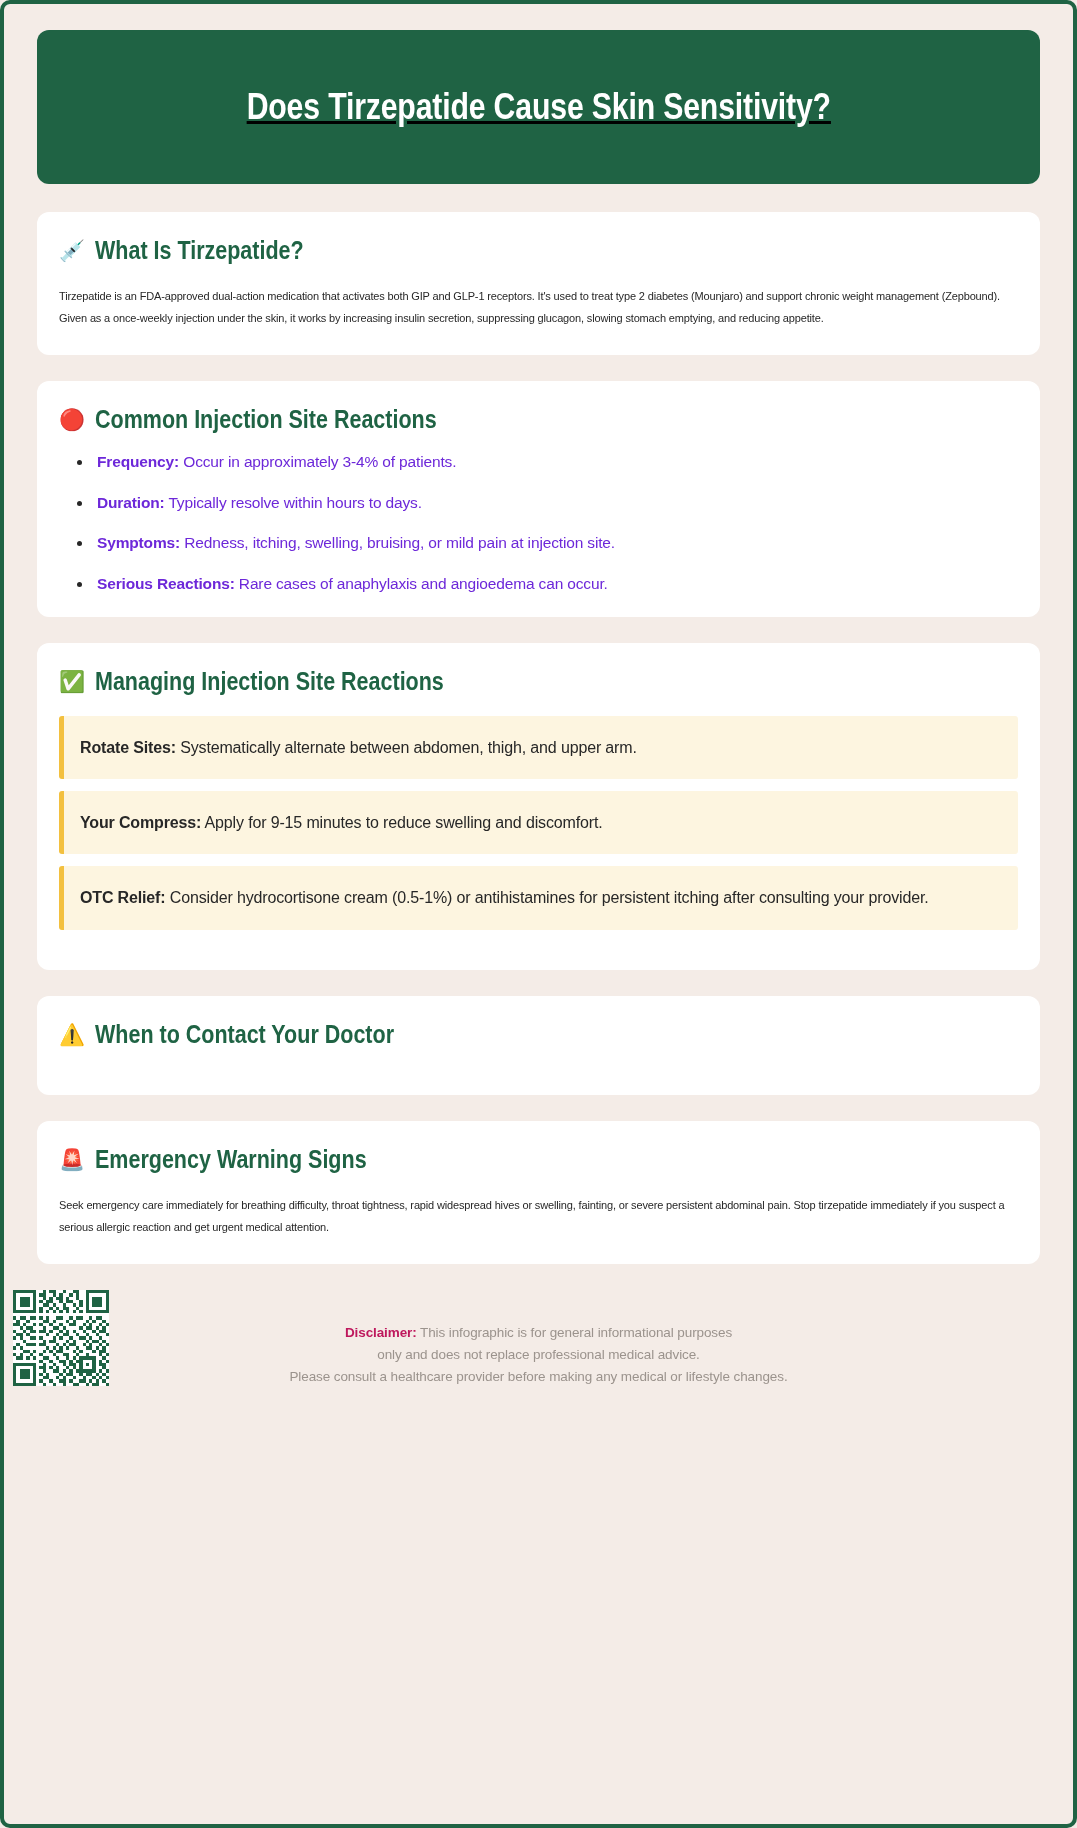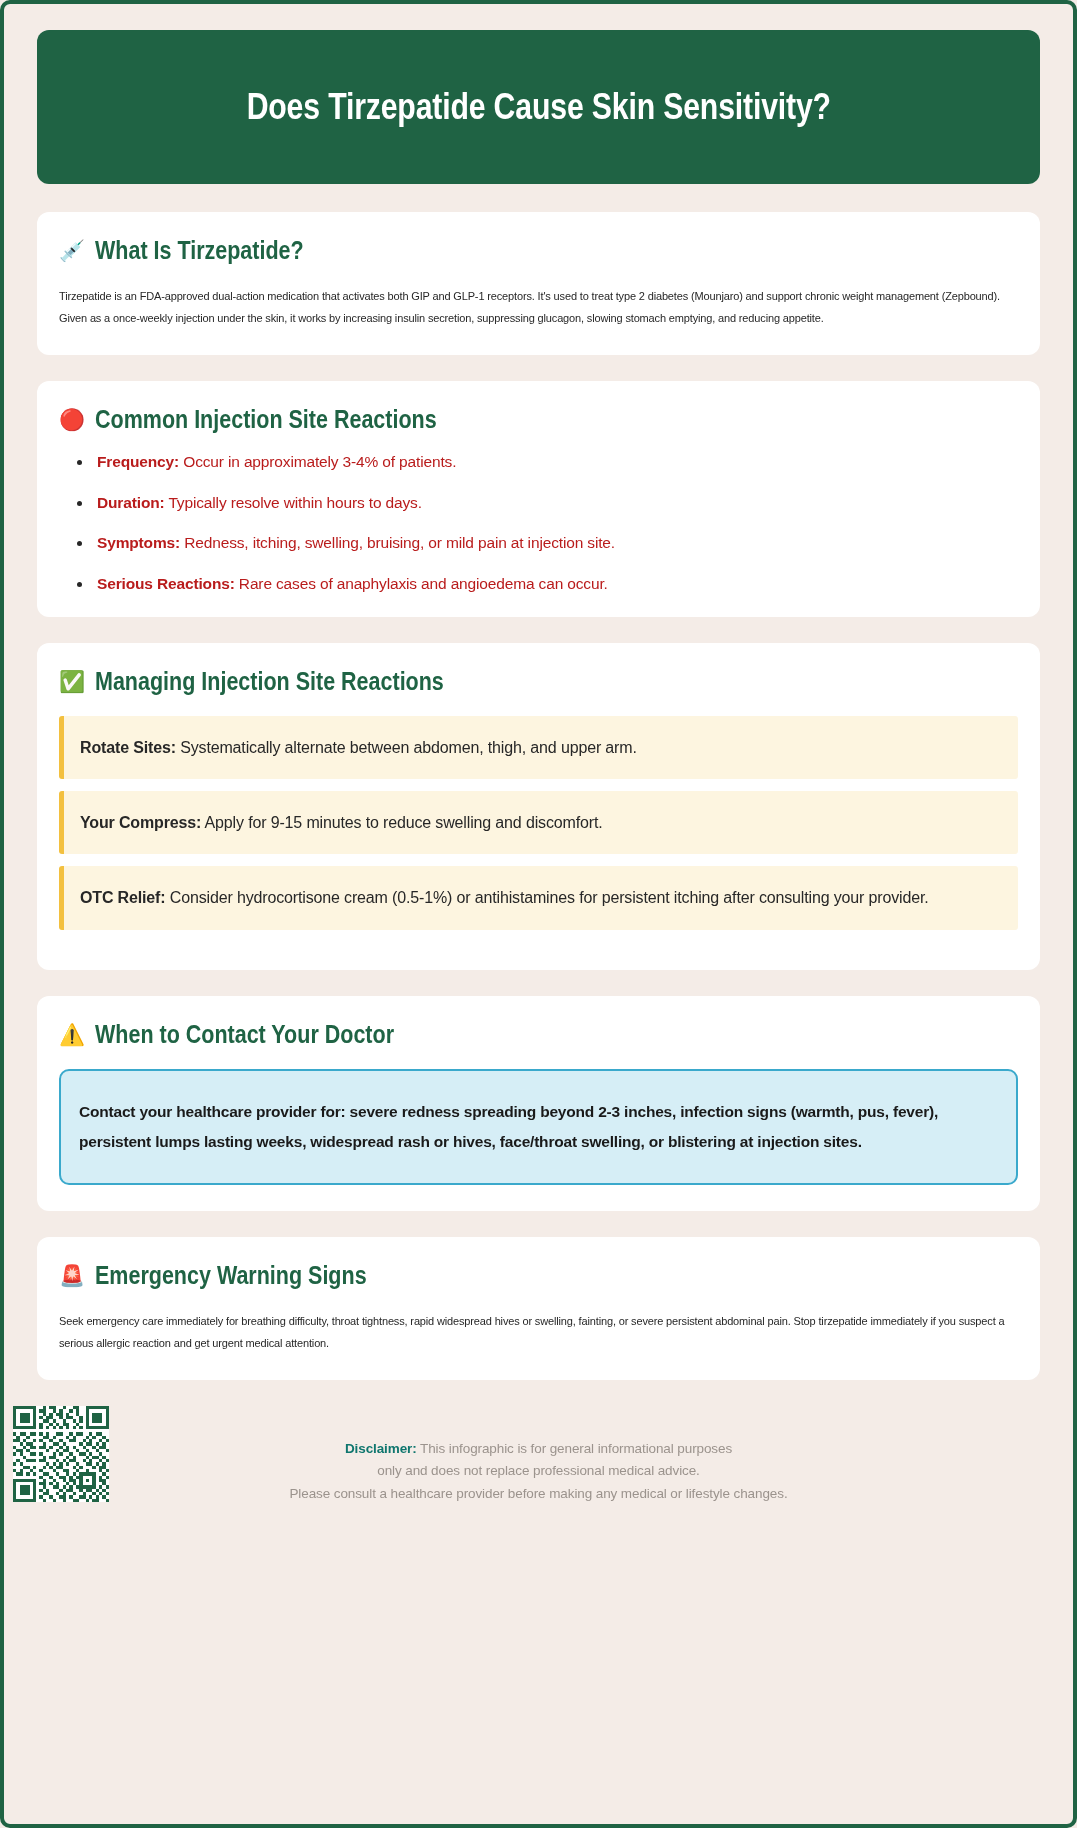--- a/index.html
+++ b/index.html
@@ -24,20 +24,21 @@
 
   
   .banner {
     background: #1f6344;
     border-radius: 12px;
     height: 154px;
     display: flex;
     align-items: center;
     justify-content: center;
     margin-bottom: 28px;
+    text-decoration: underline;
   }
   .banner-title {
     color: #ffffff;
     font-family: "Liberation Sans Narrow", "Liberation Sans", sans-serif;
     font-size: 36px;
     font-weight: bold;
     letter-spacing: -0.2px;
     transform: scaleX(0.84);
     text-align: center;
     white-space: nowrap;
@@ -83,21 +84,21 @@
   }
 
   
   ul.bullets {
     list-style: none;
     padding-left: 18px;
   }
   ul.bullets li {
     position: relative;
     padding-left: 20px;
-    color: #b91c1c;
+    color: #6d28d9;
     font-size: 15.5px;
     line-height: 1;
     margin-bottom: 25px;
     letter-spacing: -0.15px;
   }
   ul.bullets li:last-child { margin-bottom: 0; }
   ul.bullets li::before {
     content: "";
     position: absolute;
     left: 0;
@@ -151,21 +152,21 @@
     display: block;
   }
   .disclaimer {
     text-align: center;
     color: #9b938d;
     font-size: 13.5px;
     line-height: 1.65;
     letter-spacing: -0.1px;
     padding-top: 22px;
   }
-  .disclaimer b { color: #0f766e; }
+  .disclaimer b { color: #be185d; }
 </style>
 </head>
 <body>
 
 <div class="page">
 
   <div class="banner">
     <div class="banner-title">Does Tirzepatide Cause Skin Sensitivity?</div>
   </div>
 
@@ -212,21 +213,20 @@
     <div class="tip">
       <span class="lbl">OTC Relief:</span><span> Consider hydrocortisone cream (0.5-1%) or antihistamines for persistent itching after consulting your provider.</span>
     </div>
   </div>
 
   <div class="card">
     <div class="sec-head">
       <span class="sec-icon">⚠️</span>
       <span class="sec-title">When to Contact Your Doctor</span>
     </div>
-    <div class="alert">Contact your healthcare provider for: severe redness spreading beyond 2-3 inches, infection signs (warmth, pus, fever), persistent lumps lasting weeks, widespread rash or hives, face/throat swelling, or blistering at injection sites.</div>
   </div>
 
   <div class="card">
     <div class="sec-head">
       <span class="sec-icon">🚨</span>
       <span class="sec-title">Emergency Warning Signs</span>
     </div>
     <div class="body-text">Seek emergency care immediately for breathing difficulty, throat tightness, rapid widespread hives or swelling, fainting, or severe persistent abdominal pain. Stop tirzepatide immediately if you suspect a serious allergic reaction and get urgent medical attention.</div>
   </div>
 

